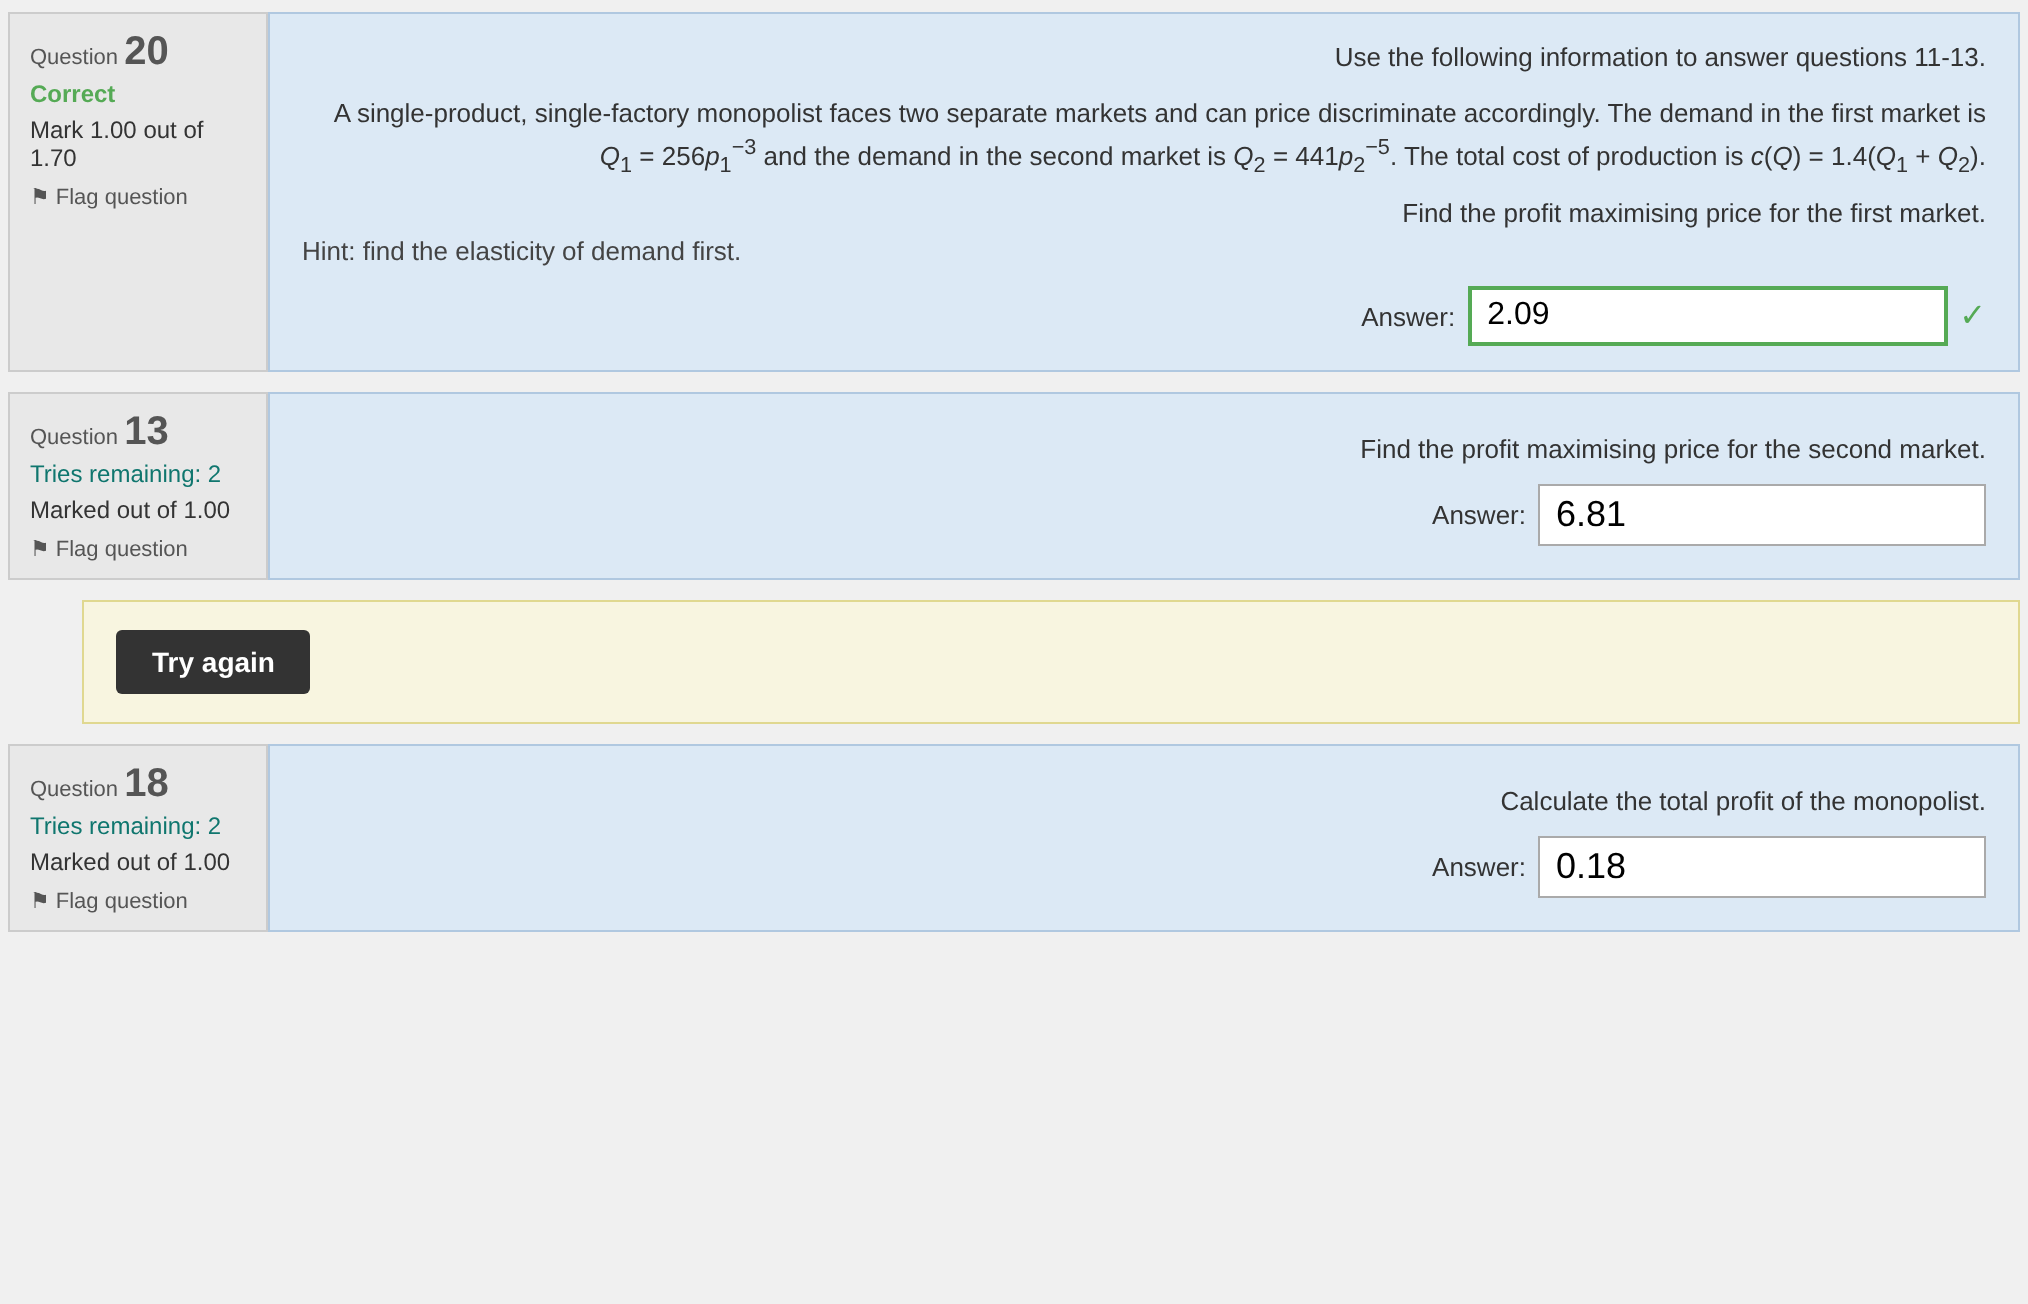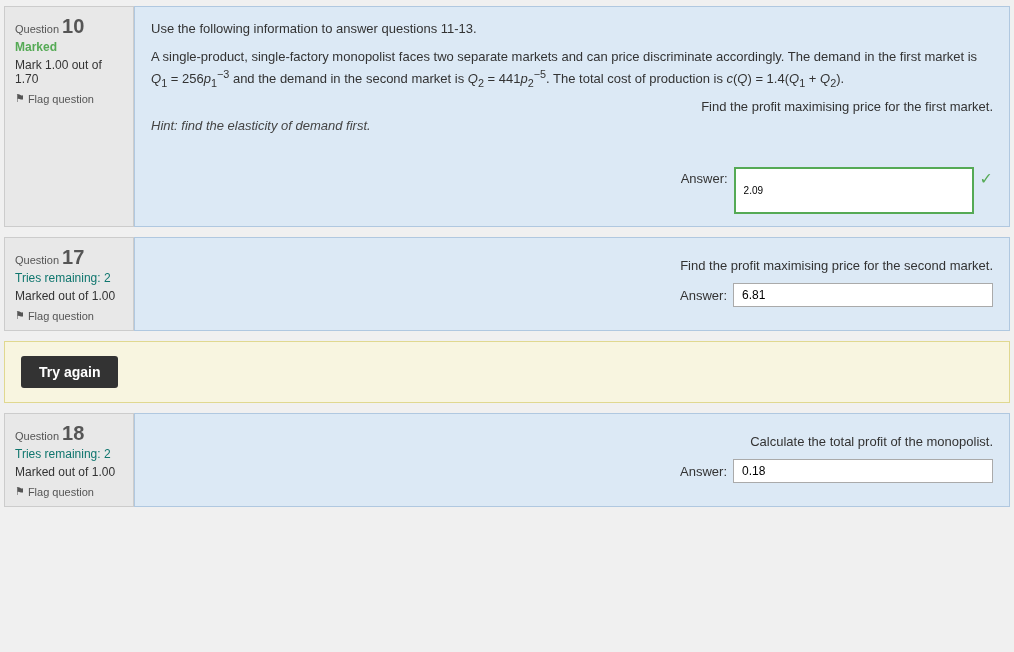--- a/index.html
+++ b/index.html
@@ -62,67 +62,67 @@
     .question-content {
       flex: 1;
       background: #dce9f5;
       border: 1px solid #b0c8e0;
       padding: 12px 16px;
       margin-left: 0;
     }
     .intro-text {
       margin-bottom: 8px;
       line-height: 1.5;
+      text-align: right;
     }
     .find-text {
       margin: 8px 0 4px 0;
       text-align: right;
     }
     .hint-text {
       margin-bottom: 10px;
       color: #444;
-      font-style: italic;
     }
     .answer-row {
       display: flex;
       align-items: center;
       margin-top: 10px;
       justify-content: flex-end;
     }
     .answer-label {
       margin-right: 6px;
       font-weight: normal;
     }
     .answer-input {
       border: 2px solid #5a5;
       background: #fff;
-      padding: 16px 8px;
+      padding: 4px 8px;
       width: 240px;
-      font-size: 10px;
+      font-size: 16px;
       outline: none;
-      margin-top: 24px;
     }
     .answer-input-normal {
       border: 1px solid #aaa;
       background: #fff;
       padding: 4px 8px;
-      width: 260px;
-      font-size: 12px;
+      width: 224px;
+      font-size: 18px;
       outline: none;
     }
     .check-icon {
       color: #5a5;
       font-size: 16px;
       margin-left: 6px;
     }
     .try-again-block {
       background: #f8f5e0;
       border: 1px solid #e0d890;
       padding: 14px 16px;
       margin-bottom: 10px;
+      margin-left: 37px;
     }
     .try-again-btn {
       background: #333;
       color: #fff;
       border: none;
       padding: 8px 18px;
       font-size: 14px;
       cursor: pointer;
       font-weight: bold;
       border-radius: 3px;
@@ -133,22 +133,22 @@
       color: #0f766e;
     }
   </style>
 </head>
 <body>
 
 <div class="page-wrapper">
 
   <div class="question-block">
     <div class="question-sidebar">
-      <span class="q-label">Question <span class="q-number">10</span></span>
-      <span class="correct-label">Marked</span>
+      <span class="q-label">Question <span class="q-number">20</span></span>
+      <span class="correct-label">Correct</span>
       <span class="mark-label">Mark 1.00 out of 1.70</span>
       <div class="flag-question">
         <span>⚑</span>
         <span>Flag question</span>
       </div>
     </div>
     <div class="question-content">
       <div class="intro-text">
         <span>Use the following information to answer questions 11-13.</span>
       </div>
@@ -164,21 +164,21 @@
       <div class="answer-row">
         <span class="answer-label">Answer:</span>
         <input class="answer-input" type="text" value="2.09" style="">
         <span class="check-icon">✓</span>
       </div>
     </div>
   </div>
 
   <div class="question-block">
     <div class="question-sidebar">
-      <span class="q-label">Question <span class="q-number">17</span></span>
+      <span class="q-label">Question <span class="q-number">13</span></span>
       <span class="tries-label">Tries remaining: 2</span>
       <span class="mark-label">Marked out of 1.00</span>
       <div class="flag-question">
         <span>⚑</span>
         <span>Flag question</span>
       </div>
     </div>
     <div class="question-content">
       <div class="find-text">
         <span>Find the profit maximising price for the second market.</span>

